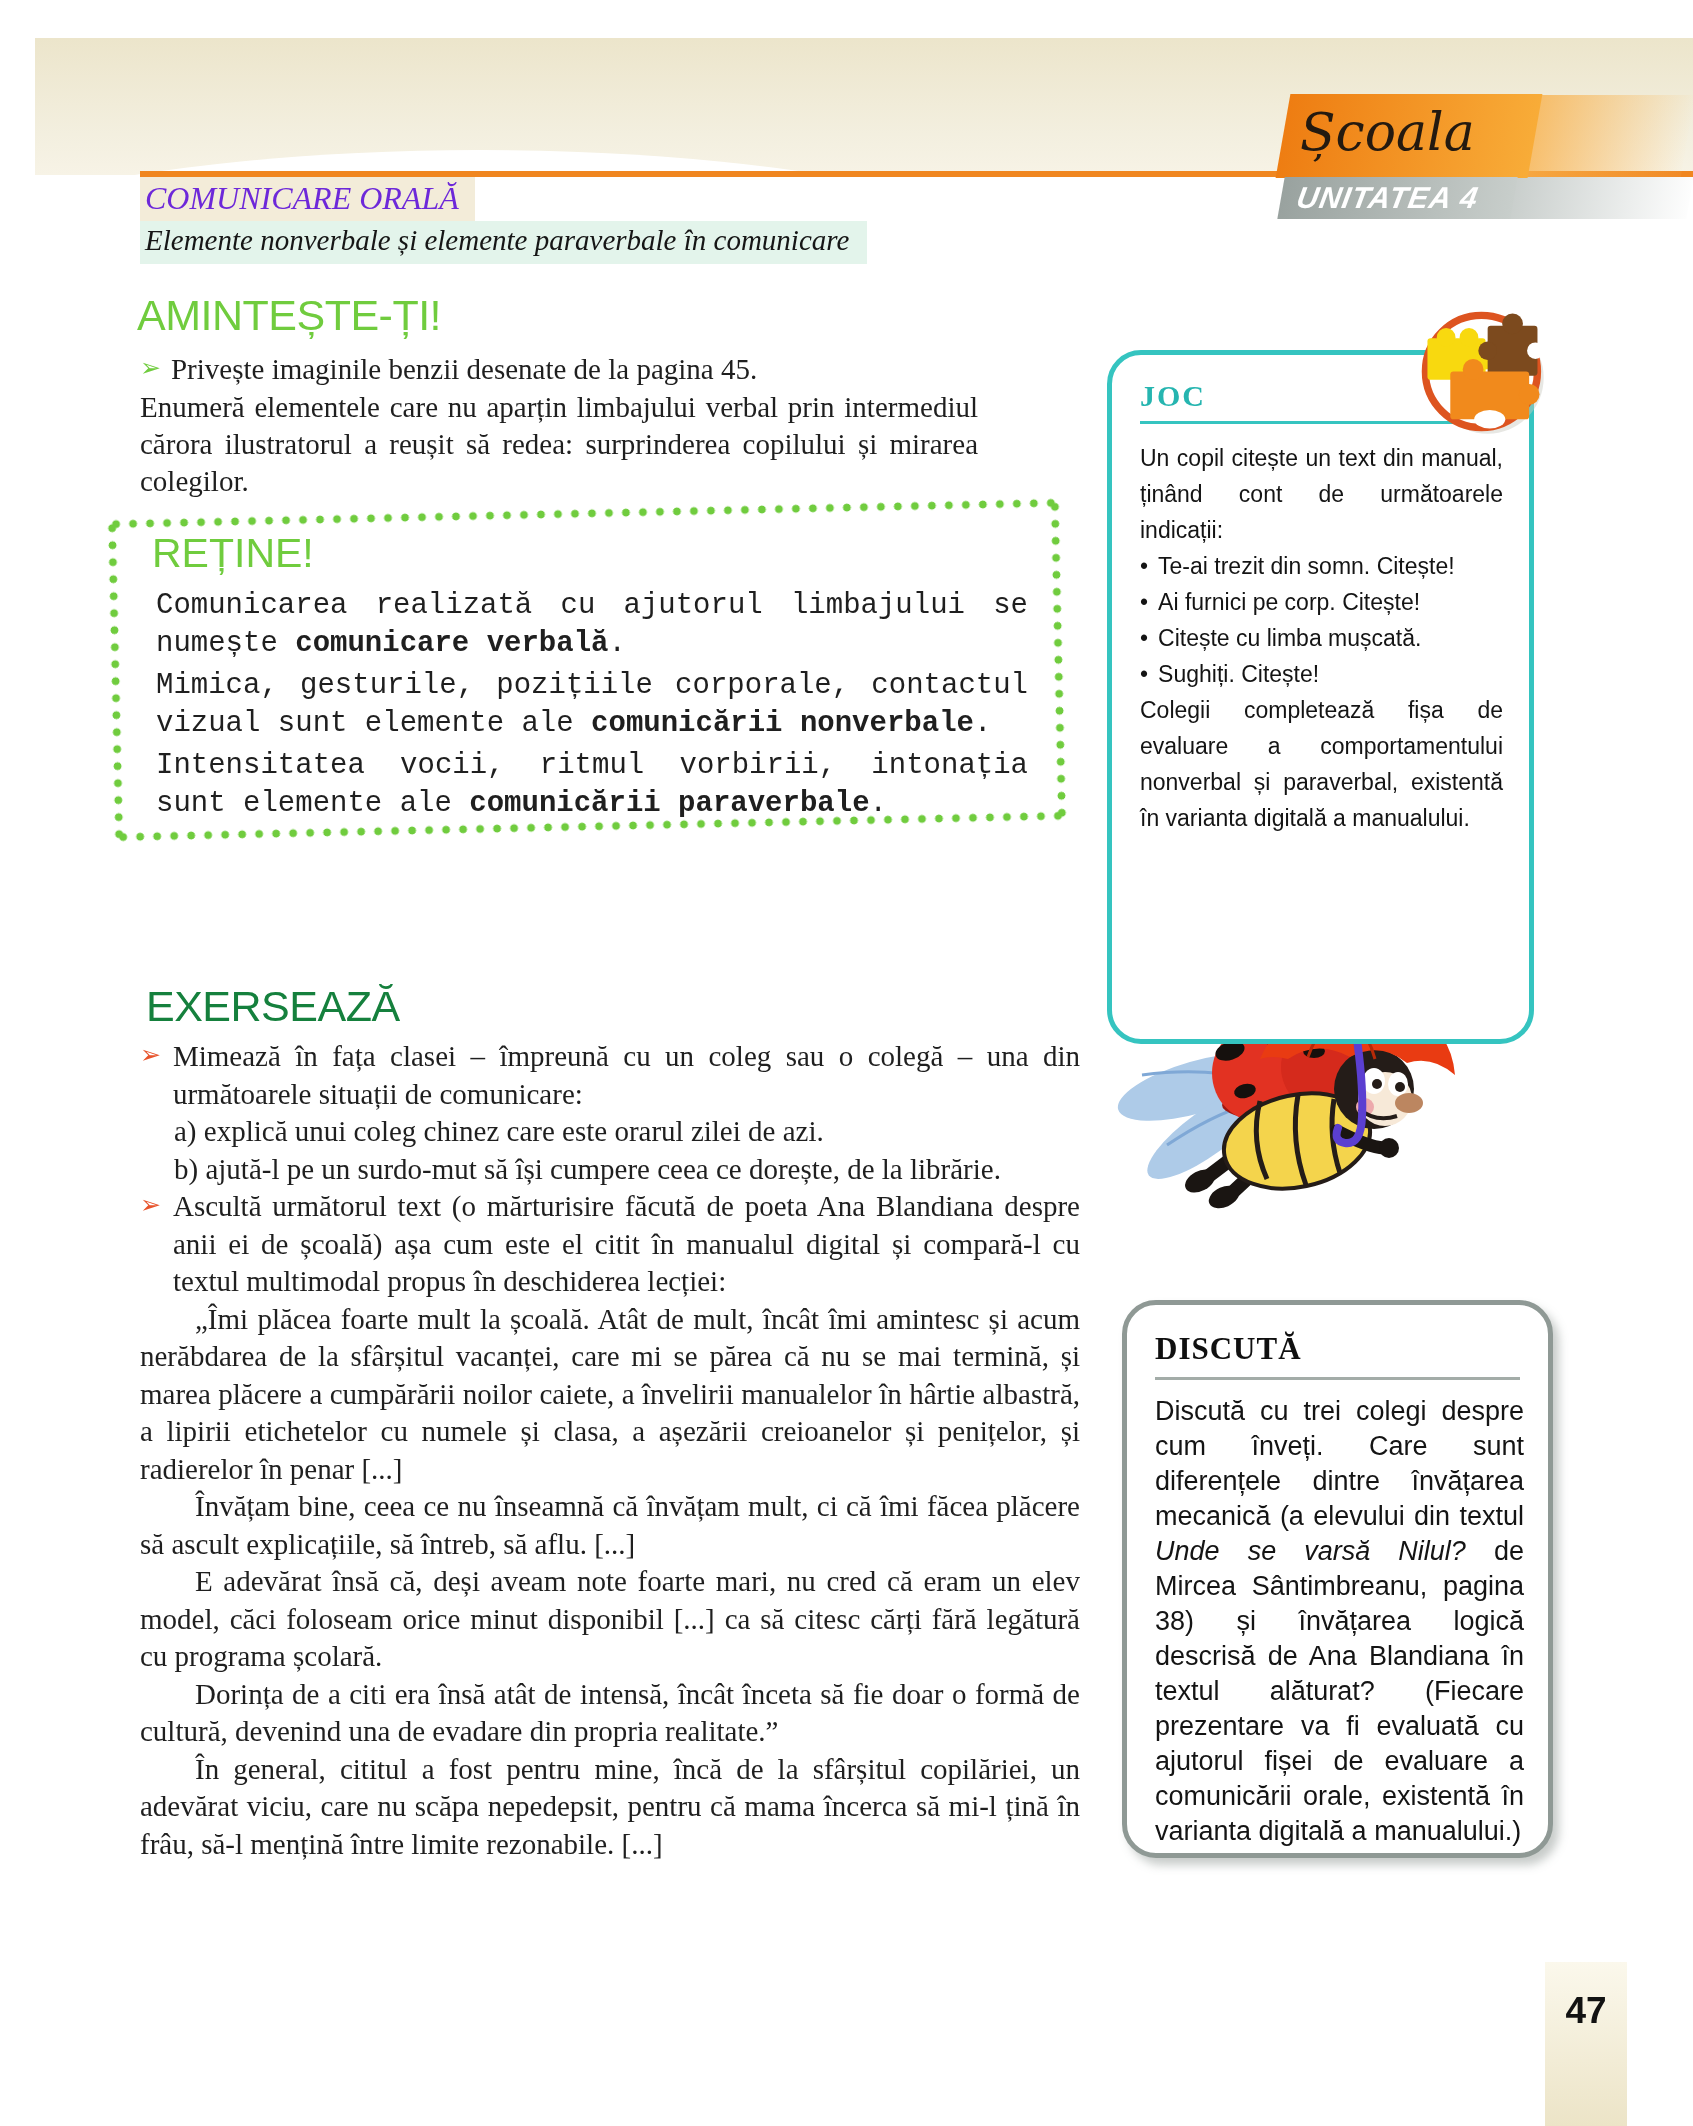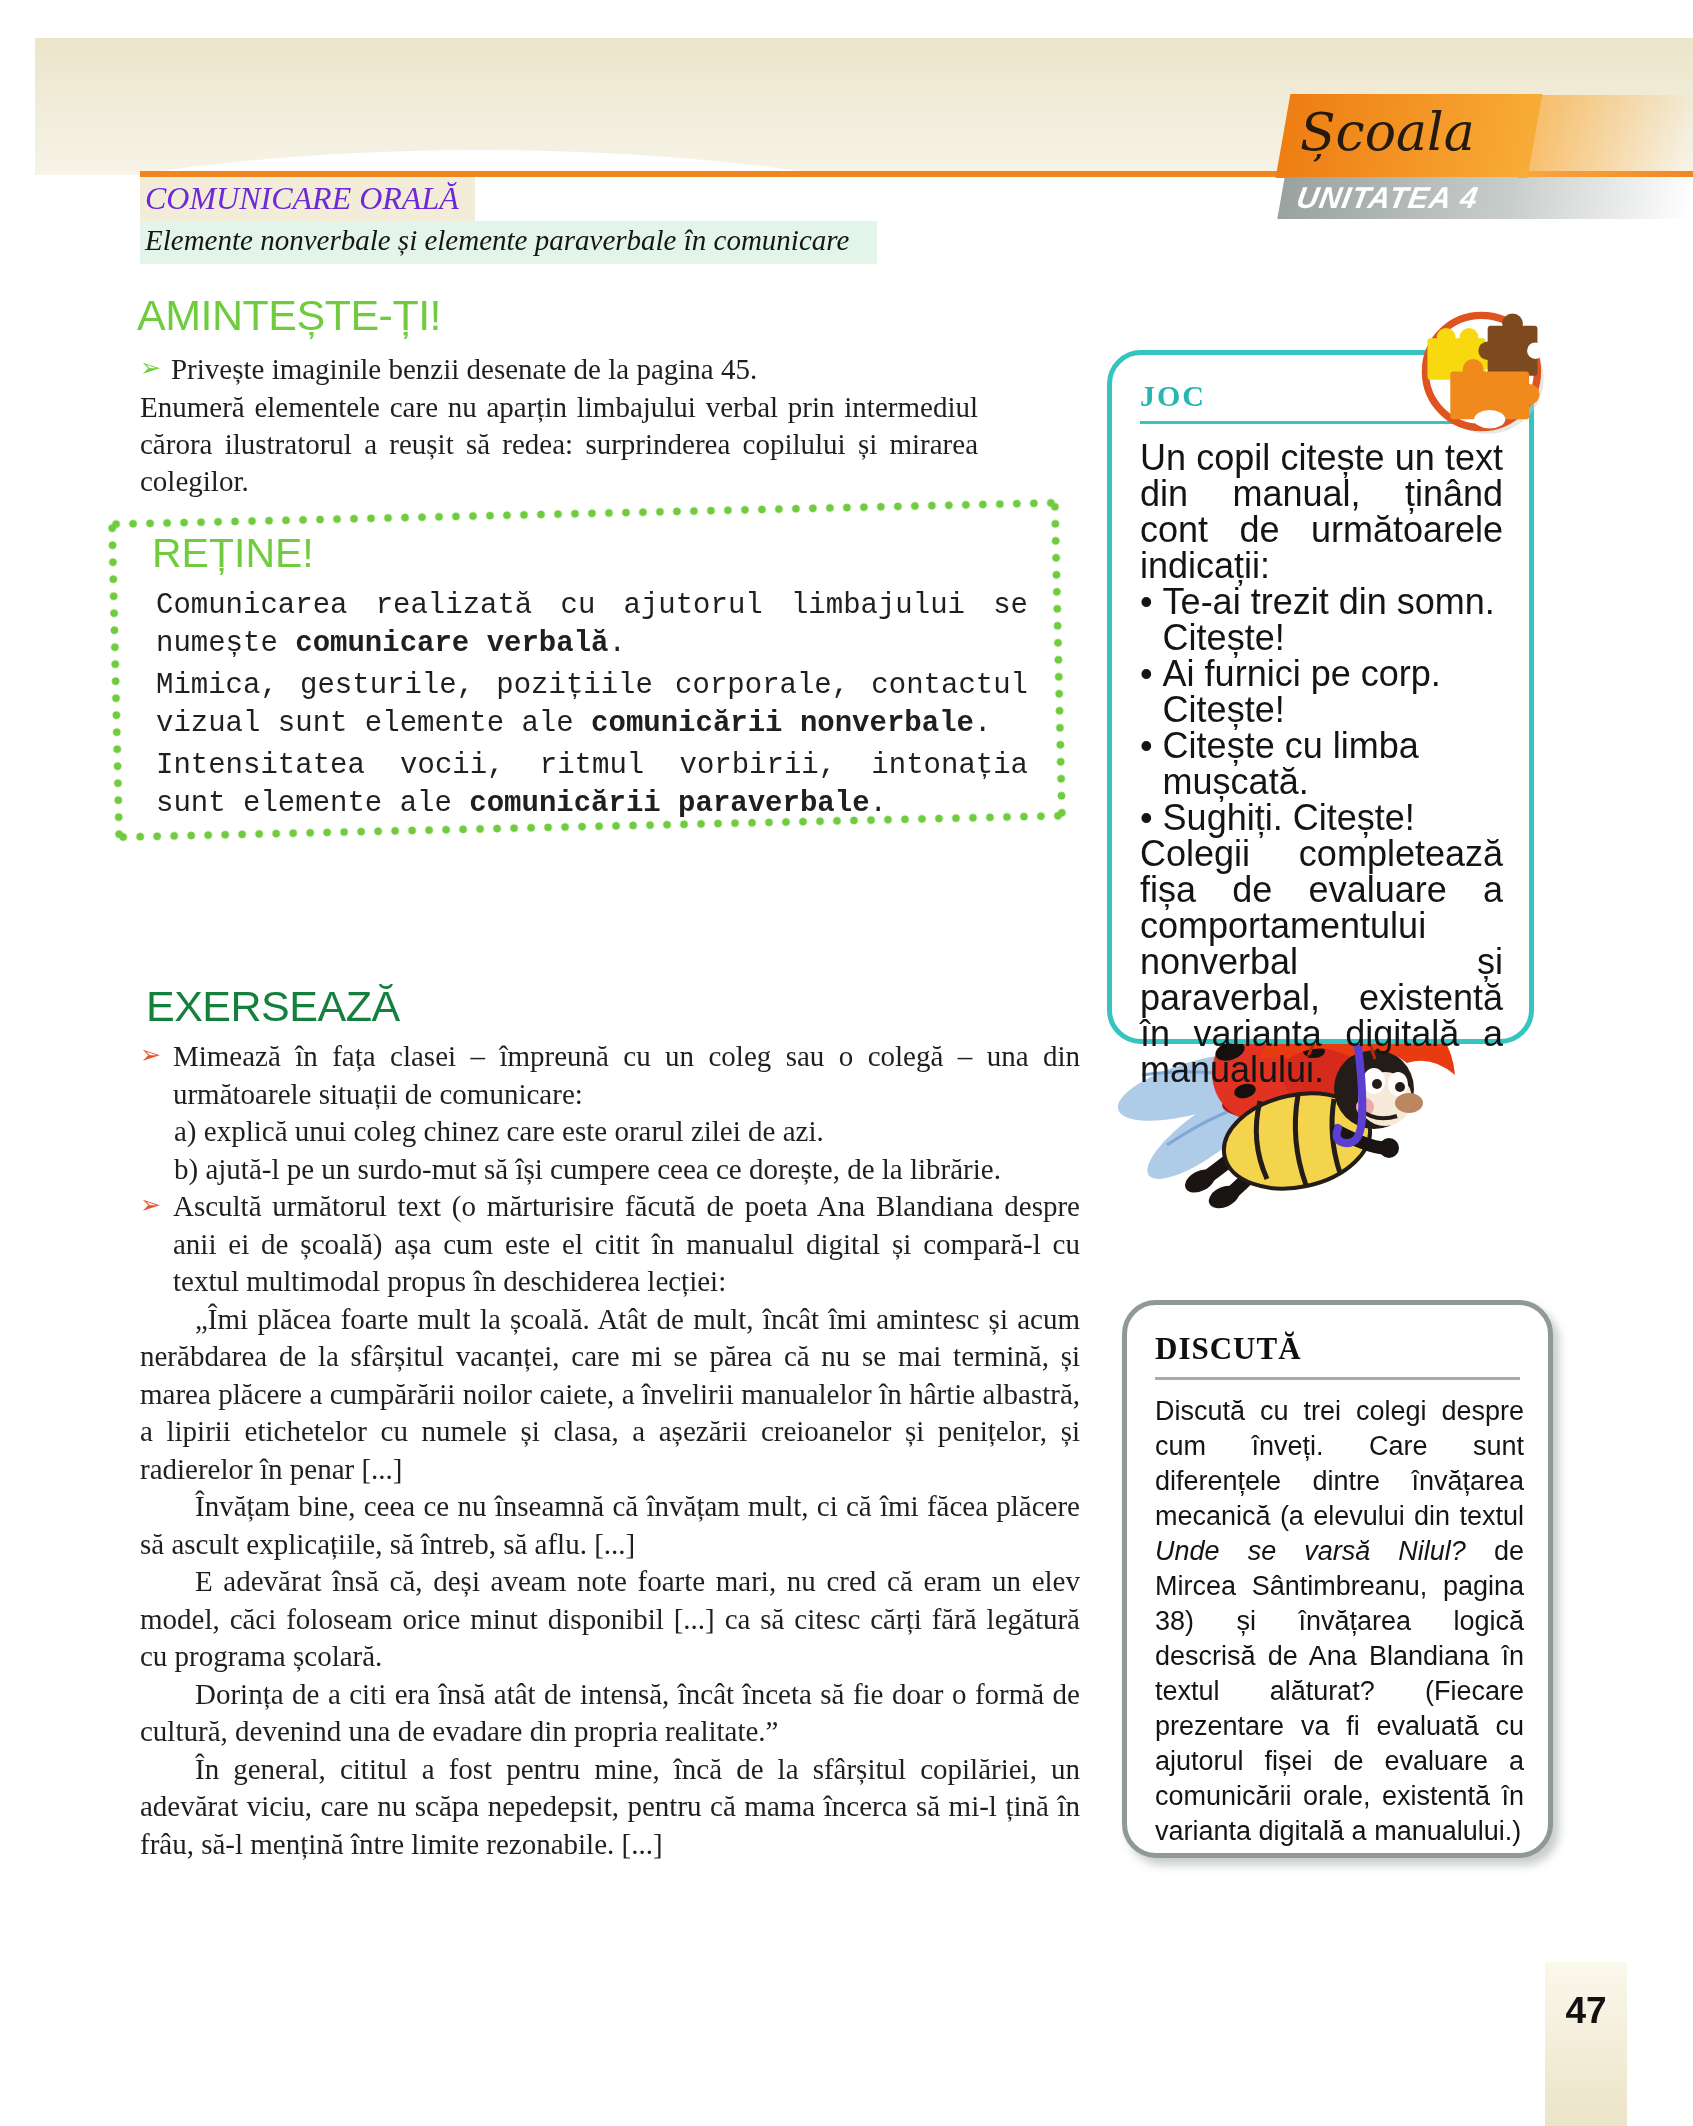--- a/index.html
+++ b/index.html
@@ -25,21 +25,21 @@
   .unit-box{position:absolute;left:1281px;top:177px;width:233px;height:42px;z-index:3;
         background:linear-gradient(90deg,#99a29f,#c8cecb);transform:skewX(-10deg);}
   .unit-text{font-family:"Liberation Sans","DejaVu Sans",sans-serif;font-weight:bold;font-style:italic;
         color:#ffffff;font-size:30px;line-height:42px;padding-left:16px;letter-spacing:1px;}
 
   .kicker-wrap{position:absolute;left:140px;top:177px;z-index:2;}
   .kicker{display:inline-block;background:#f3ecd9;color:#6d28d9;font-style:italic;
         font-size:32px;line-height:38px;padding:2px 16px 5px 5px;}
   .subtitle-wrap{position:absolute;left:140px;top:221px;z-index:2;}
   .subtitle{display:inline-block;background:#e3f4eb;color:#161616;font-style:italic;
-        font-size:29px;line-height:35px;padding:2px 28px 6px 5px;}
+        font-size:29px;line-height:35px;padding:2px 18px 6px 5px;}
 
   
   .h-green,.h-orange{position:absolute;font-family:"Liberation Sans","DejaVu Sans",sans-serif;
         font-size:43px;letter-spacing:-0.5px;}
   .h-remember{left:137px;top:291px;color:#70cc3e;}
   .h-exerseaza{left:146px;top:982px;color:#15803d;text-align:right;}
 
   
   .remember-item{position:absolute;left:140px;top:351px;width:940px;display:flex;gap:10px;
         font-size:29px;line-height:36px;}
@@ -62,21 +62,21 @@
         margin:0 0 10px 0;font-weight:normal;}
   .retine-content p{margin:4px;font-size:29px;line-height:38px;text-align:justify;font-family:Liberation Mono, monospace;}
   .retine-content b{font-weight:bold;}
 
   
   .joc-box{position:absolute;left:1107px;top:350px;width:427px;height:694px;background:#fff;
         border:5px solid #35c4c0;border-radius:34px;z-index:2;box-sizing:border-box;}
   .joc-title{margin:24px 30px 0 28px;font-weight:bold;font-size:30px;color:#26b5b0;letter-spacing:2px;}
   .joc-rule{margin:8px 30px 0 28px;height:3px;background:#35c4c0;}
   .joc-body{margin:16px 26px 0 28px;font-family:"Liberation Sans","DejaVu Sans",sans-serif;
-        font-size:36px;line-height:36px;color:#141414;}
+        font-size:23px;line-height:36px;color:#141414;}
   .joc-intro{text-align:justify;margin:0;}
   .joc-li{display:flex;gap:10px;margin:0;}
   .joc-li .dot{flex:none;}
   .joc-outro{text-align:justify;margin:0;}
   .puzzle{position:absolute;left:1415px;top:303px;width:137px;height:137px;z-index:3;}
 
   
   .ex-flow{position:absolute;left:140px;top:1038px;width:940px;font-size:29px;line-height:37.5px;}
   .ex-item{display:flex;gap:12px;}
   .ex-item .txt{flex:1;text-align:justify;}

